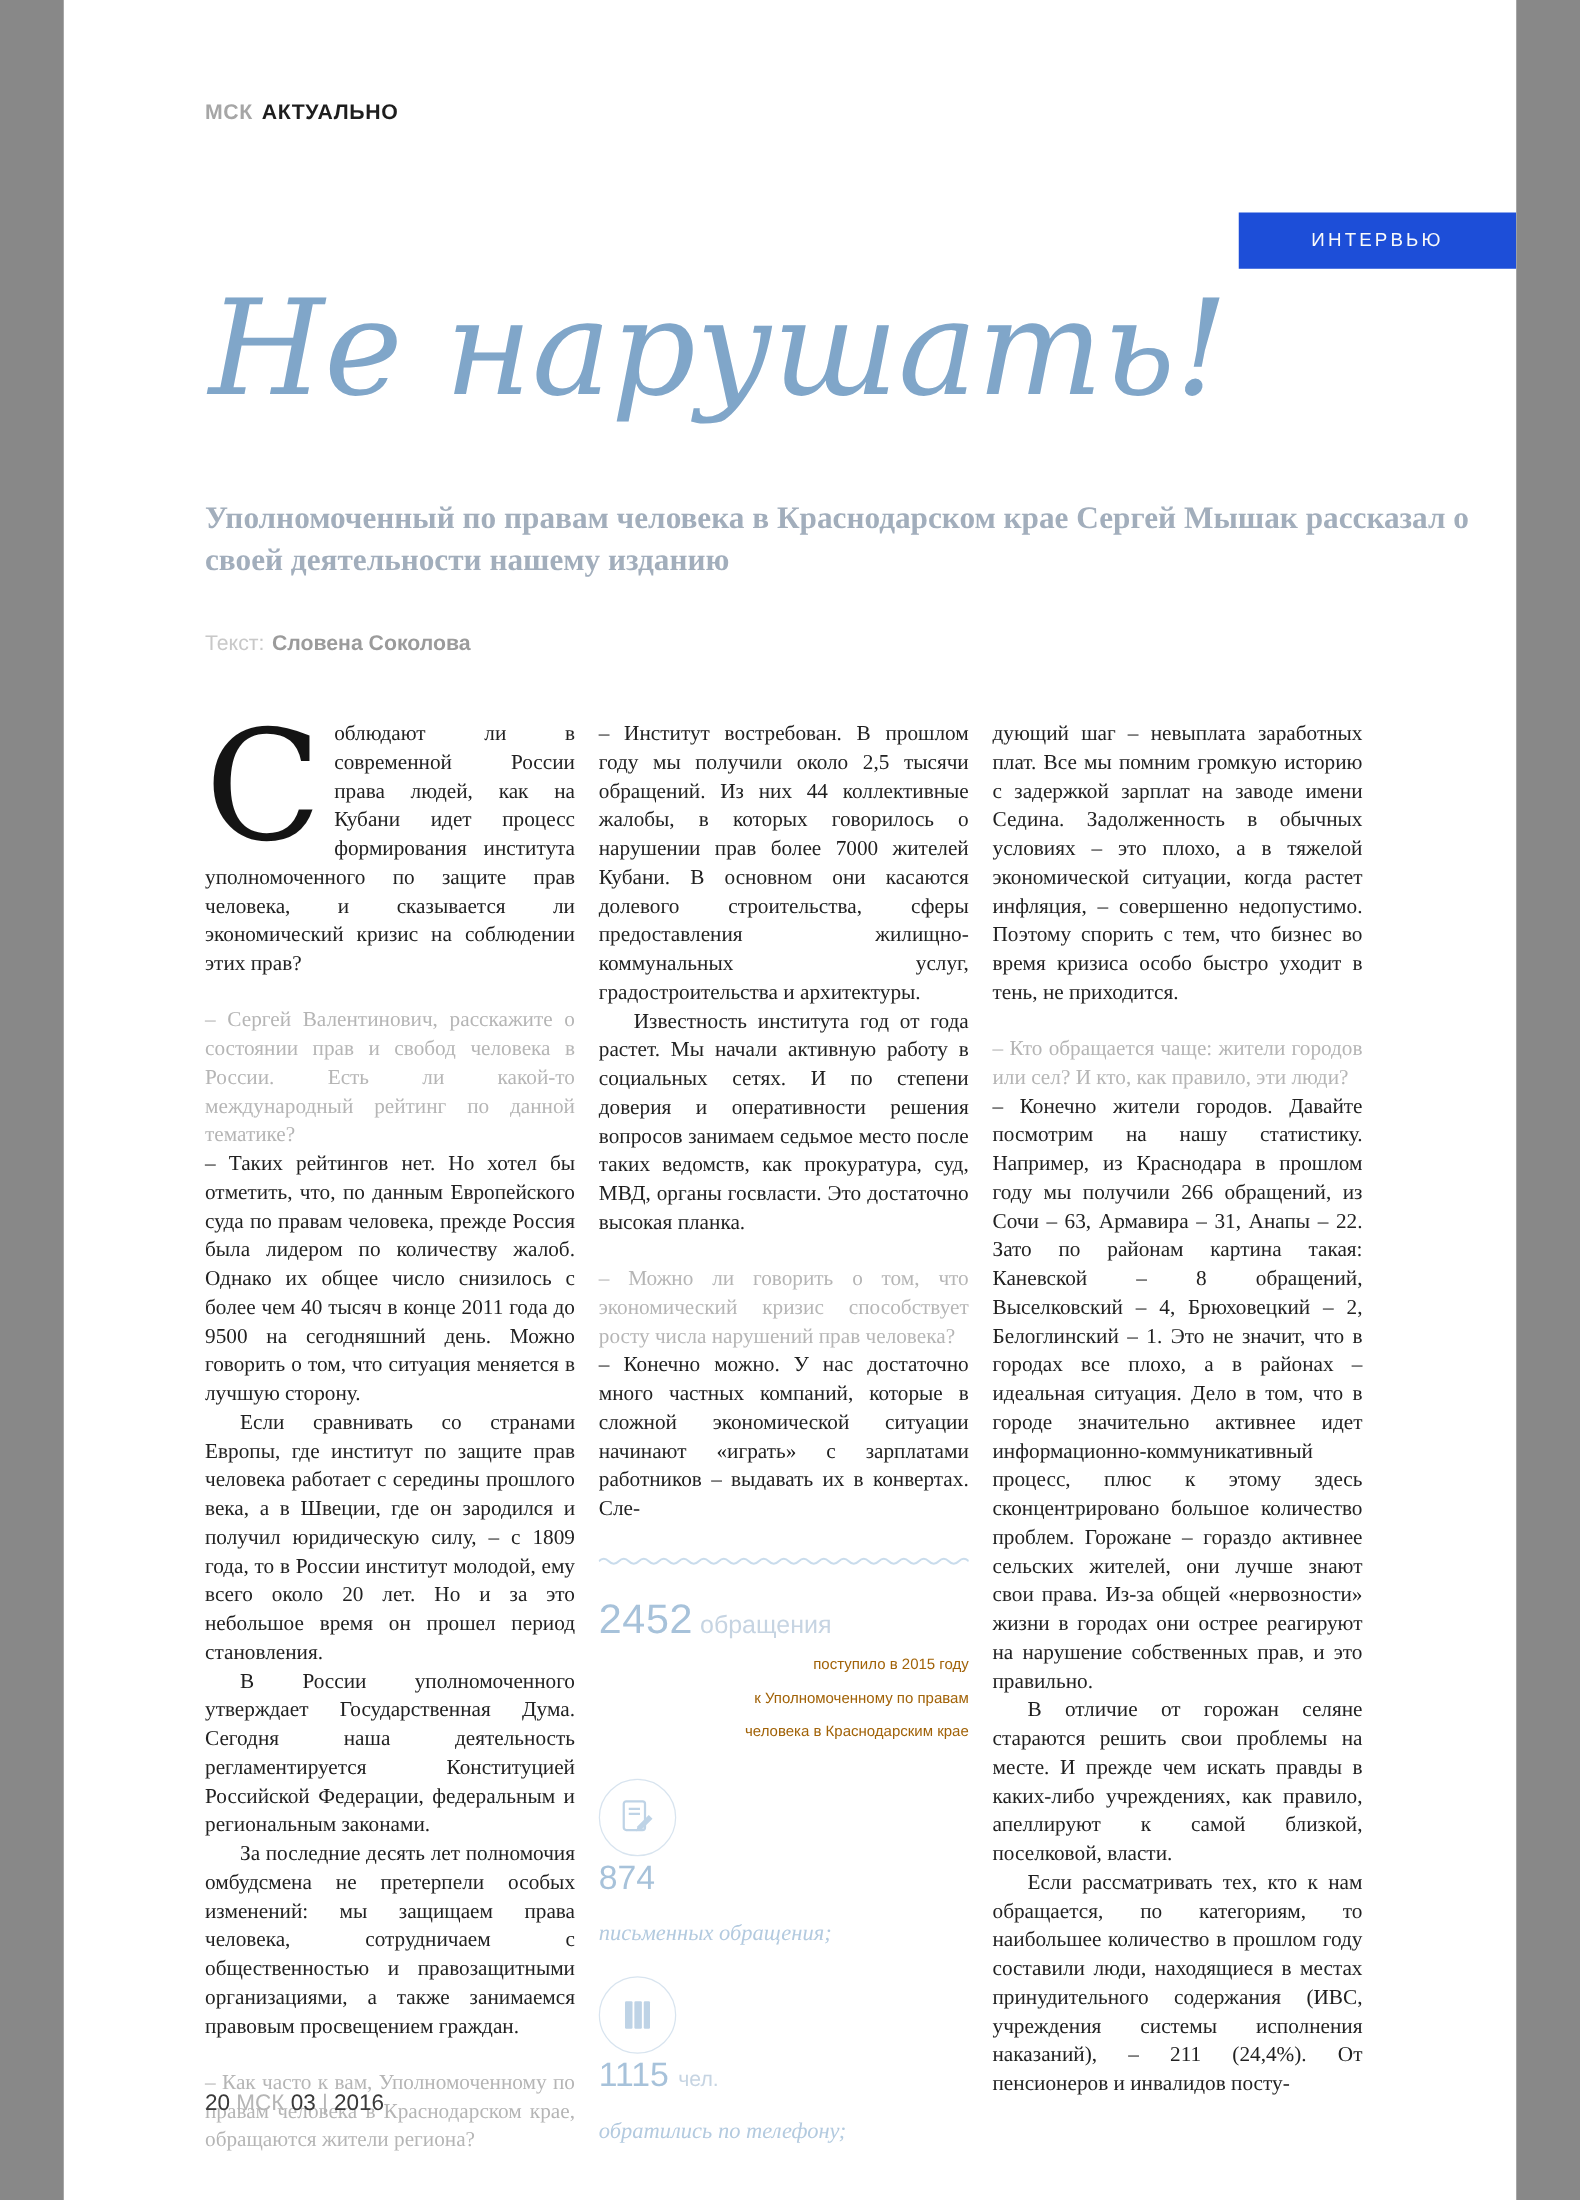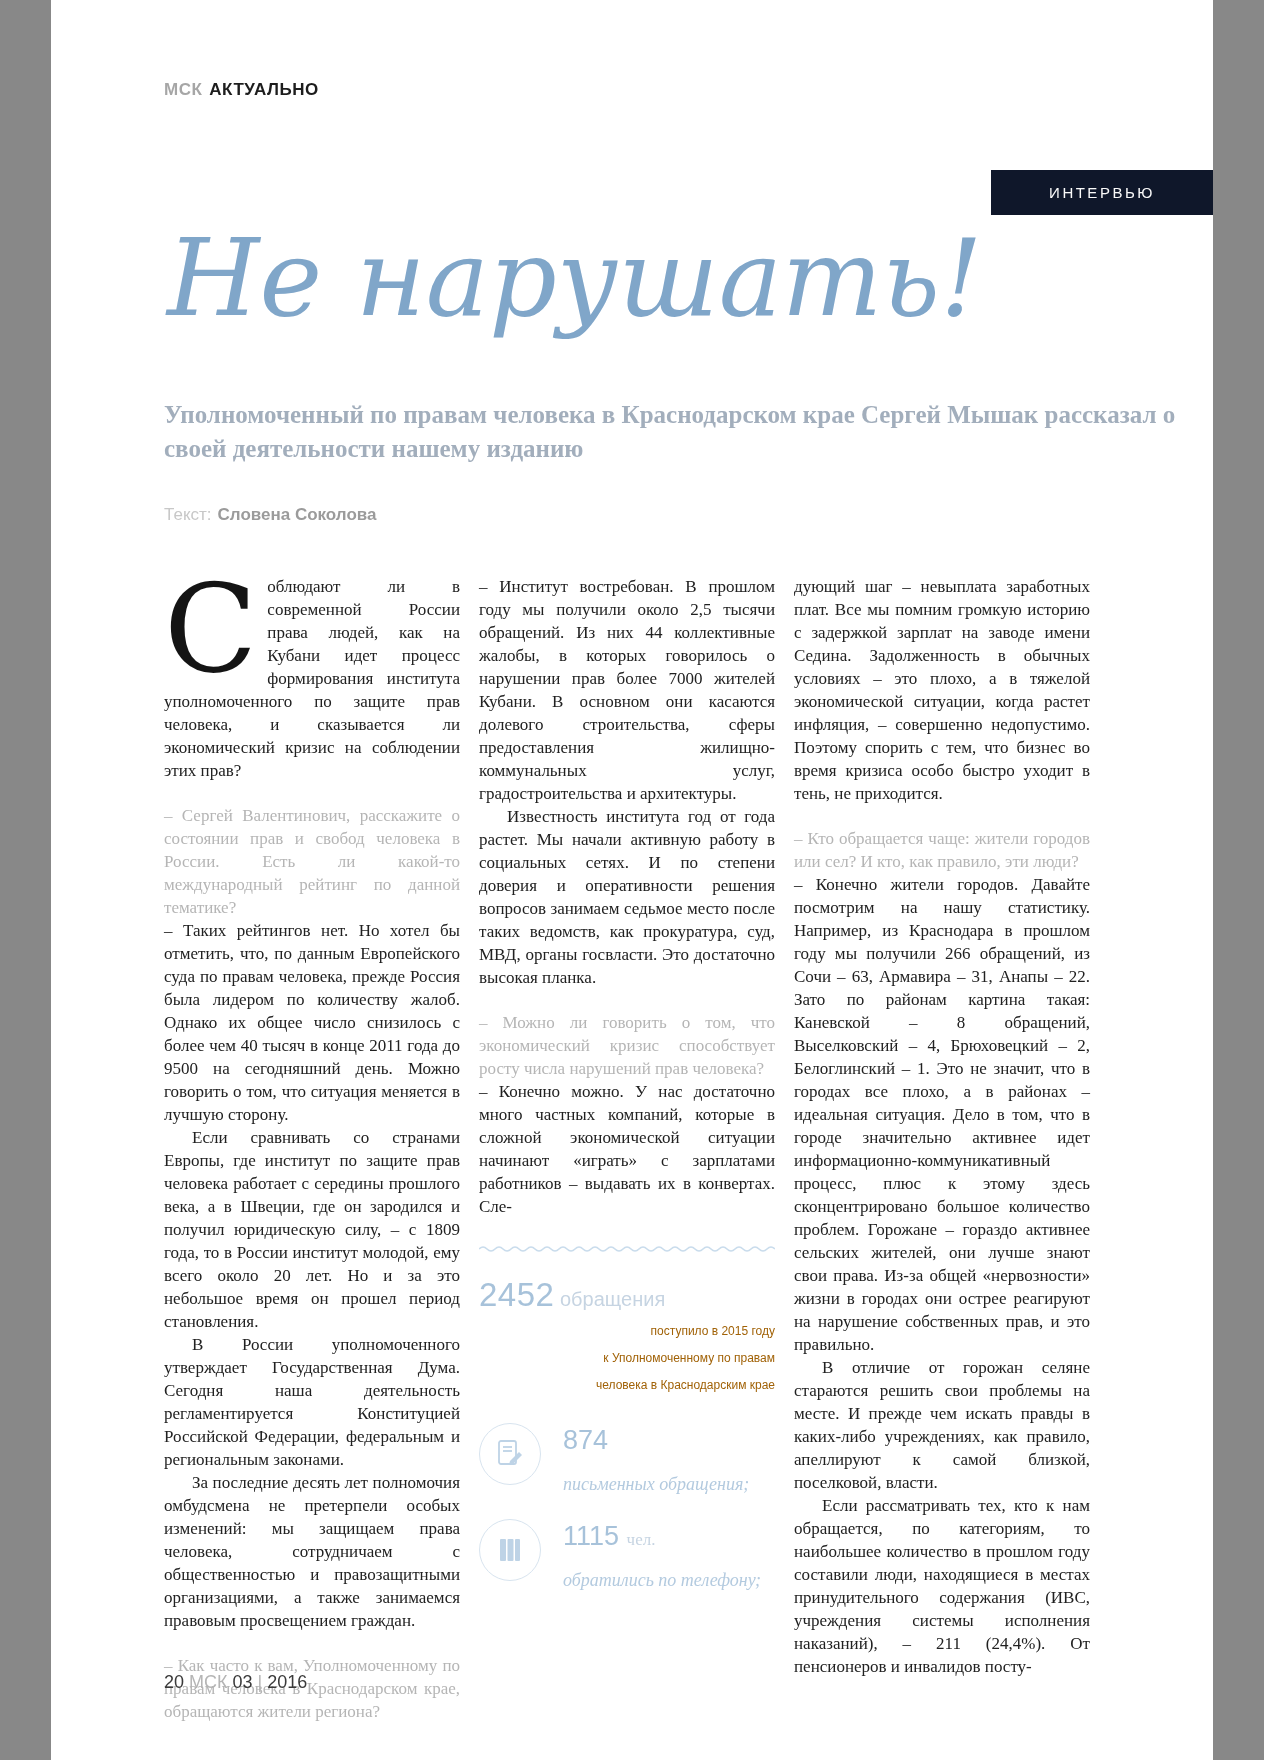--- a/index.html
+++ b/index.html
@@ -20,21 +20,21 @@
     font-size:90px; line-height:1; color:#bdbdbd; white-space:nowrap;
   }
   .title2 {
     position:absolute; top:226px; left:116px;
     font-family:"DejaVu Serif","Liberation Serif",serif; font-style:italic;
     font-size:106px; line-height:1; color:#80a6c9; white-space:nowrap;
   }
   
   .badge {
     position:absolute; top:170px; left:940px; width:222px; height:45px;
-    background:#0f172a; color:#fafafa; font-size:15px; letter-spacing:2.5px;
+    background:#1d4ed8; color:#fafafa; font-size:15px; letter-spacing:2.5px;
     display:flex; align-items:center; justify-content:center;
   }
   
   .subtitle {
     position:absolute; top:398px; left:113px; width:1045px;
     font-family:"Liberation Serif","DejaVu Serif",serif; font-weight:bold;
     font-size:25px; line-height:34px; color:#a2aebc;
   }
   
   .byline { position:absolute; top:505px; left:113px; font-size:17px; }
@@ -56,28 +56,28 @@
   .dropcap {
     float:left; font-family:"DejaVu Serif","Liberation Serif",serif;
     font-size:122px; line-height:96px; padding:6px 10px 0 0; color:#141414;
   }
   
   .stats { margin-top:26px; }
   .wavy { display:block; margin-bottom:22px; }
   .stats-head { font-size:20px; color:#c6d4e2; margin-bottom:4px; }
   .stats-big { font-size:33px; color:#a7c2da; letter-spacing:.5px; }
   .stats-line { font-size:12px; line-height:27px; color:#a16207;text-align:right; }
-  .stat-item { display:flex; align-items:flex-start; margin-top:24px; }
+  .stat-item { display:flex; align-items:flex-start; margin-top:24px;flex-direction:column; }
   .stat-icon {
     flex:0 0 62px; width:62px; height:62px; border:1.5px solid #d8e4ef;
     border-radius:50%; display:flex; align-items:center; justify-content:center;
     margin-right:22px;
   }
   .stat-num { font-size:27px; color:#a7c2da; margin-top:2px; }
-  .stat-unit { font-size:17px; color:#c6d4e2;font-family:Liberation Serif, serif; }
+  .stat-unit { font-size:17px; color:#c6d4e2; }
   .stat-label {
     font-family:"Liberation Serif","DejaVu Serif",serif; font-style:italic;
     font-size:18px; color:#b3cadf; margin-top:18px;
   }
   
   .folio { position:absolute; top:1672px; left:113px; font-size:18px; color:#3a3a3a; }
   .folio .gray { color:#b5b5b5; }
   .folio span { margin-right:5px; }
 </style>
 </head>

